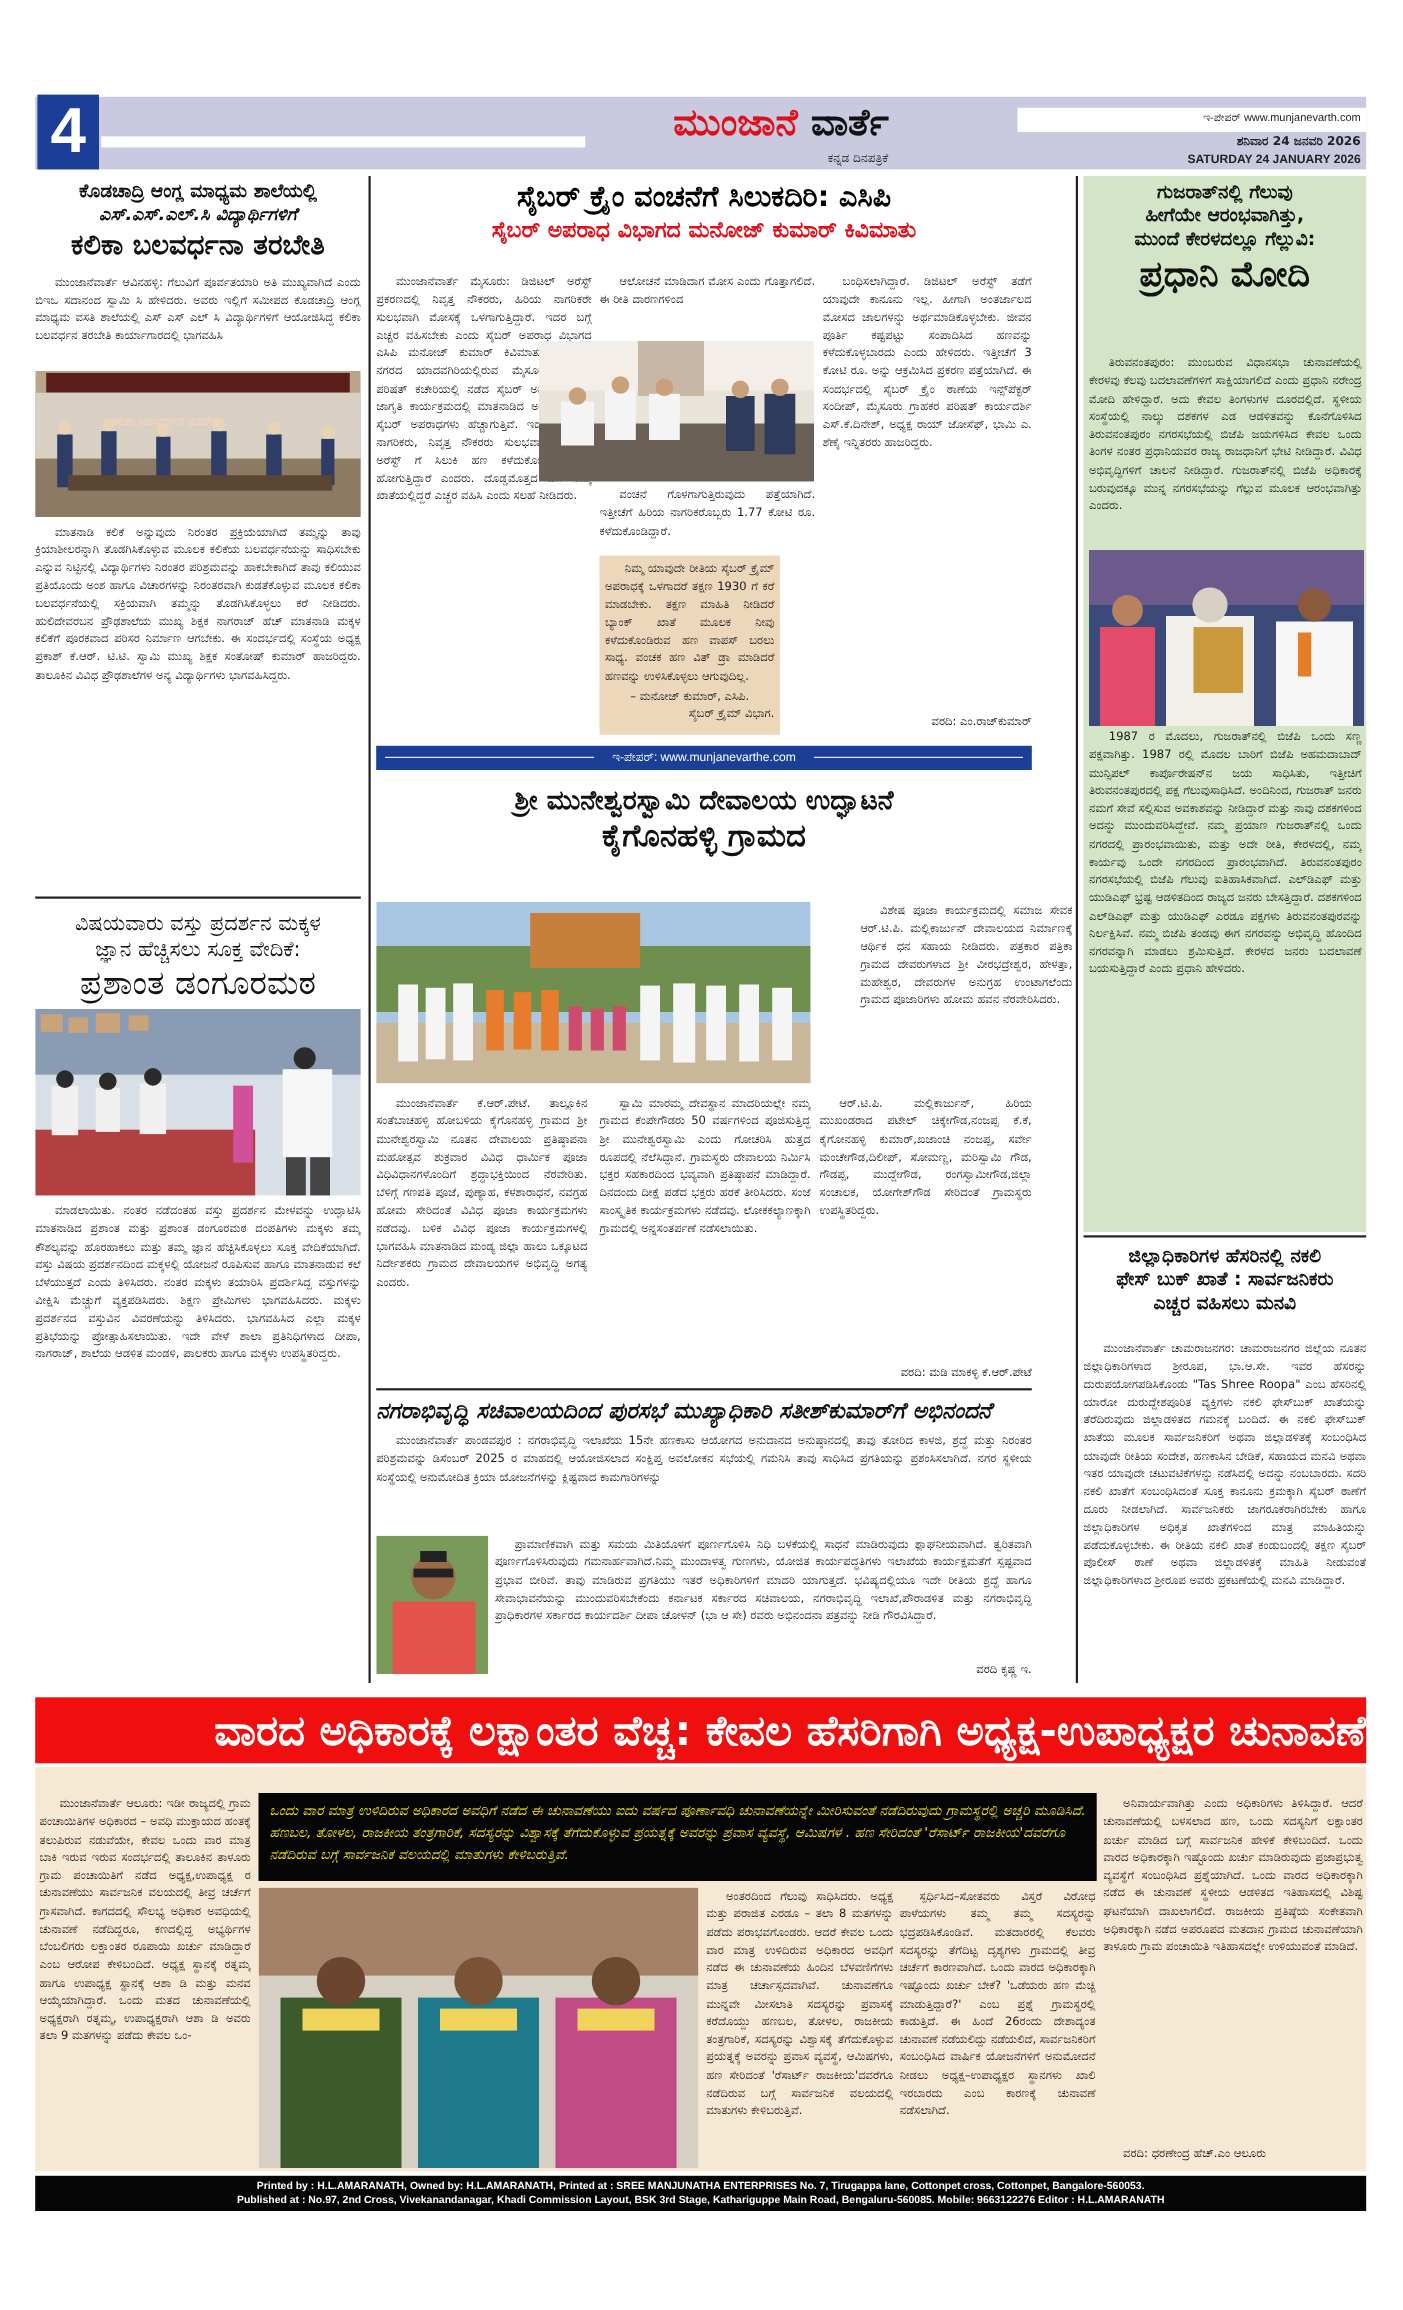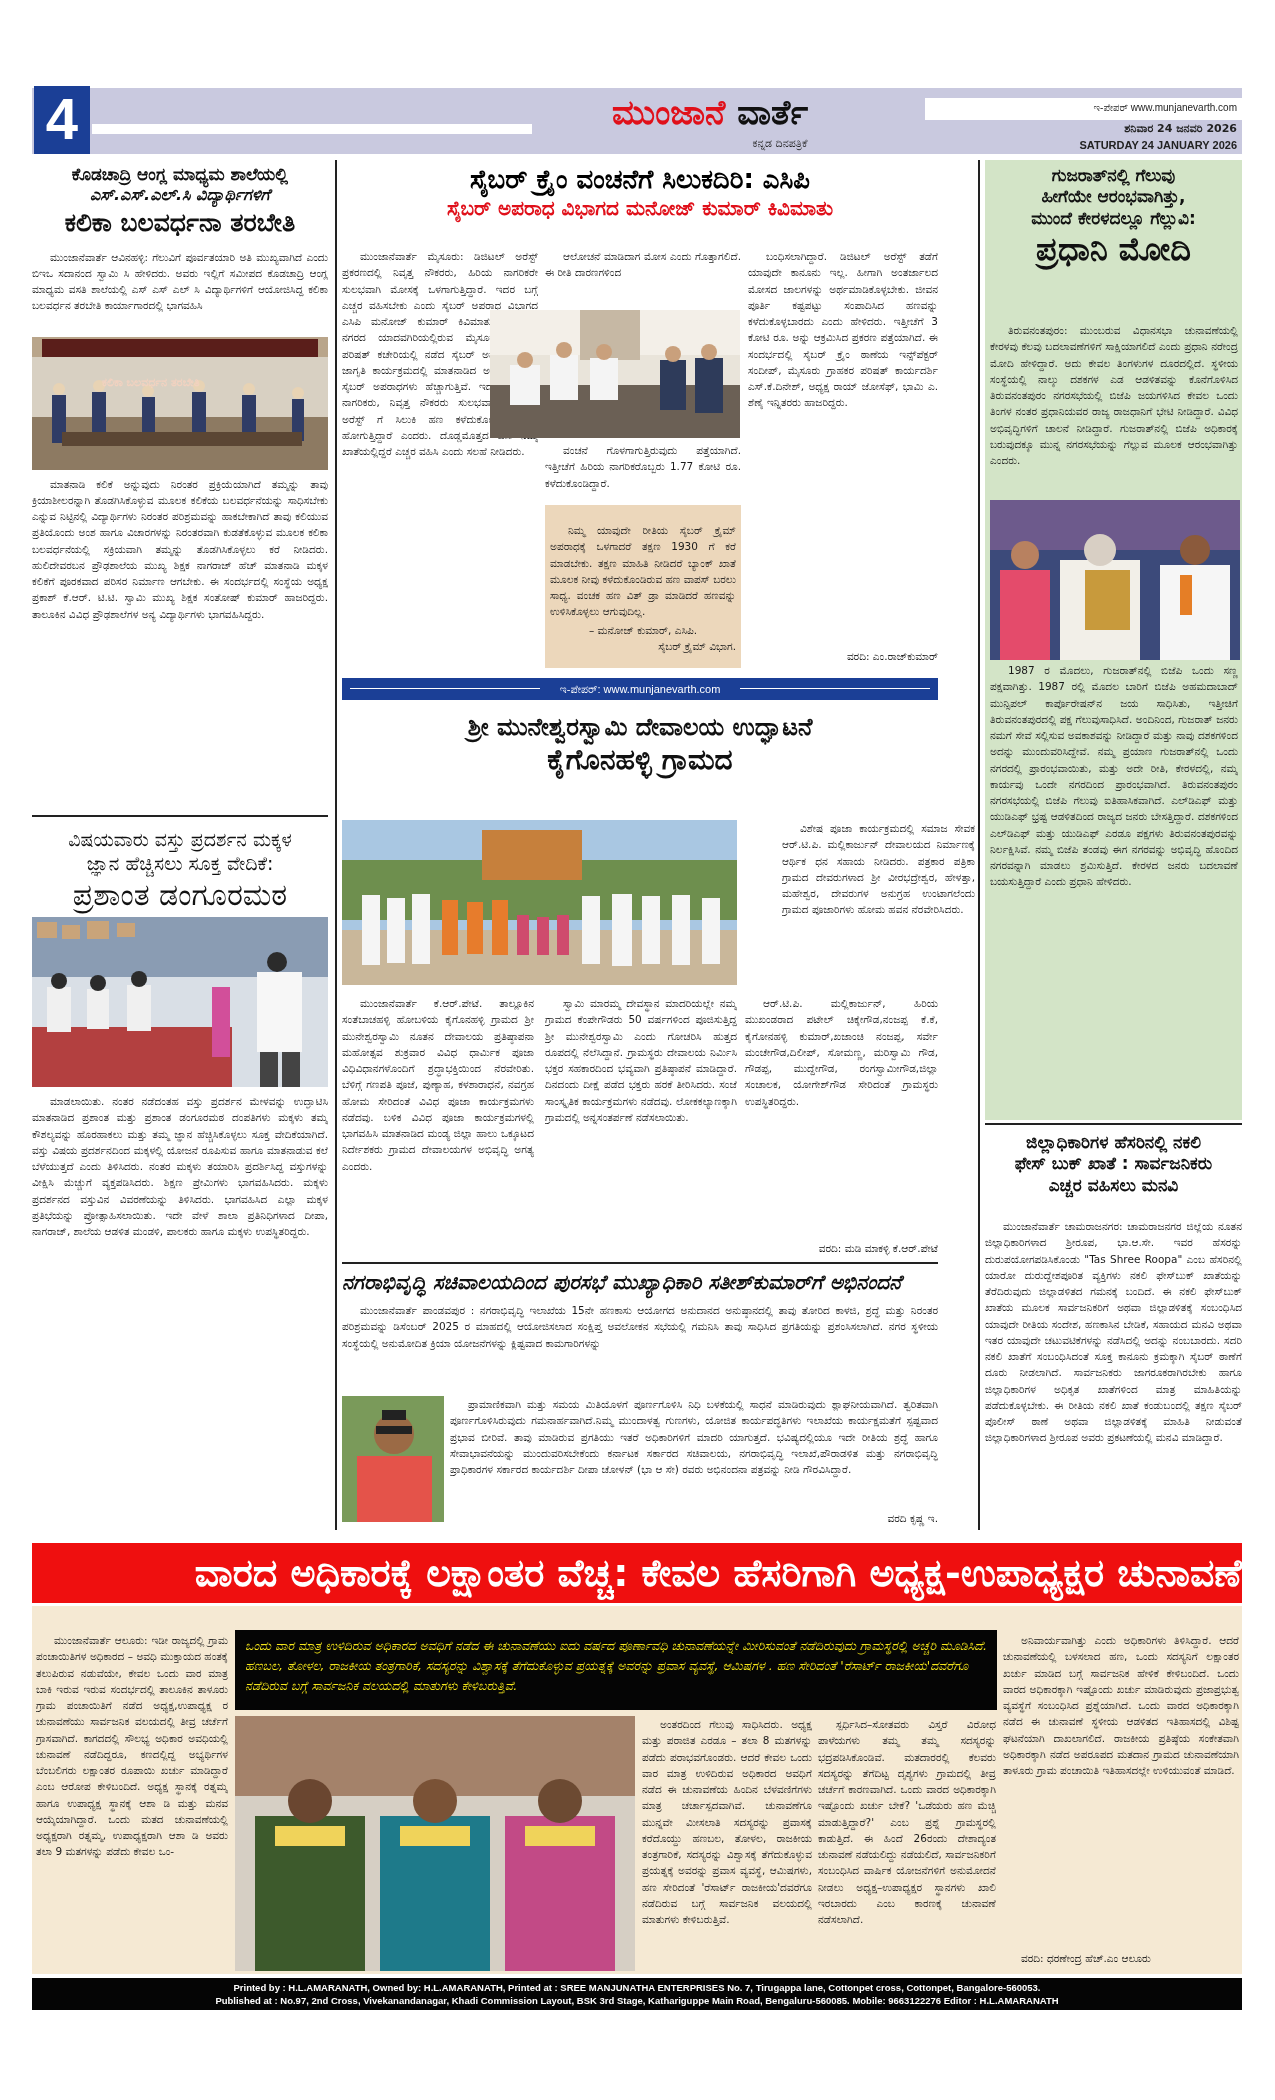--- a/index.html
+++ b/index.html
@@ -163,31 +163,31 @@
         <circle cx="74" cy="40" r="8"></circle>
         <circle cx="114" cy="42" r="8"></circle>
         <circle cx="183" cy="44" r="8"></circle>
         <circle cx="219" cy="42" r="8"></circle>
       </g>
   </svg>
 </div>
 <div class="abs body-text" style="left:545px; top:442px; width:196px; height:60px; overflow:hidden;">
     <p>ವಂಚನೆ ಗೊಳಗಾಗುತ್ತಿರುವುದು ಪತ್ತೆಯಾಗಿದೆ. ಇತ್ತೀಚೆಗೆ ಹಿರಿಯ ನಾಗರಿಕರೊಬ್ಬರು 1.77 ಕೋಟಿ ರೂ. ಕಳೆದುಕೊಂಡಿದ್ದಾರೆ.</p>
   </div>
-<div class="abs quote-box body-text" style="left:545px; top:505px; width:196px; height:163px; padding:17px 5px; overflow:hidden;">
+<div class="abs quote-box body-text" style="left:545px; top:505px; width:164px; height:163px; padding:4px 5px; overflow:hidden;">
   <p>ನಿಮ್ಮ ಯಾವುದೇ ರೀತಿಯ ಸೈಬರ್ ಕ್ರೈಮ್ ಅಪರಾಧಕ್ಕೆ ಒಳಗಾದರೆ ತಕ್ಷಣ 1930 ಗೆ ಕರೆ ಮಾಡಬೇಕು. ತಕ್ಷಣ ಮಾಹಿತಿ ನೀಡಿದರೆ ಬ್ಯಾಂಕ್ ಖಾತೆ ಮೂಲಕ ನೀವು ಕಳೆದುಕೊಂಡಿರುವ ಹಣ ವಾಪಸ್ ಬರಲು ಸಾಧ್ಯ. ವಂಚಕ ಹಣ ವಿತ್ ಡ್ರಾ ಮಾಡಿದರೆ ಹಣವನ್ನು ಉಳಿಸಿಕೊಳ್ಳಲು ಆಗುವುದಿಲ್ಲ.</p>
   <div style="text-align:center;">– ಮನೋಜ್ ಕುಮಾರ್, ಎಸಿಪಿ.</div>
   <div style="text-align:right;">ಸೈಬರ್ ಕ್ರೈಮ್ ವಿಭಾಗ.</div>
 </div>
 <div class="abs body-text" style="left:748px; top:248px; width:190px; height:400px; overflow:hidden;">
     <p>ಬಂಧಿಸಲಾಗಿದ್ದಾರೆ. ಡಿಜಿಟಲ್ ಅರೆಸ್ಟ್ ತಡೆಗೆ ಯಾವುದೇ ಕಾನೂನು ಇಲ್ಲ. ಹೀಗಾಗಿ ಅಂತರ್ಜಾಲದ ಮೋಸದ ಜಾಲಗಳನ್ನು ಅರ್ಥಮಾಡಿಕೊಳ್ಳಬೇಕು. ಜೀವನ ಪೂರ್ತಿ ಕಷ್ಟಪಟ್ಟು ಸಂಪಾದಿಸಿದ ಹಣವನ್ನು ಕಳೆದುಕೊಳ್ಳಬಾರದು ಎಂದು ಹೇಳಿದರು. ಇತ್ತೀಚೆಗೆ 3 ಕೋಟಿ ರೂ. ಅನ್ನು ಆಕ್ರಮಿಸಿದ ಪ್ರಕರಣ ಪತ್ತೆಯಾಗಿದೆ. ಈ ಸಂದರ್ಭದಲ್ಲಿ ಸೈಬರ್ ಕ್ರೈಂ ಠಾಣೆಯ ಇನ್ಸ್‌ಪೆಕ್ಟರ್ ಸಂದೀಪ್, ಮೈಸೂರು ಗ್ರಾಹಕರ ಪರಿಷತ್ ಕಾರ್ಯದರ್ಶಿ ಎಸ್.ಕೆ.ದಿನೇಶ್, ಅಧ್ಯಕ್ಷ ರಾಯ್ ಜೋಸೆಫ್, ಭಾಮಿ ಎ. ಶೆಣೈ ಇನ್ನಿತರರು ಹಾಜರಿದ್ದರು.</p>
   </div>
 <div class="abs byline" style="left:748px; top:650px; width:190px;">ವರದಿ: ಎಂ.ರಾಜ್‌ಕುಮಾರ್</div>
 
-<div class="abs eurl-bar"><span>ಇ-ಪೇಪರ್: www.munjanevarth.com</span></div>
+<div class="abs eurl-bar"><span>ಇ-ಪೇಪರ್: www.munjanevarthe.com</span></div>
 
 <div class="abs col-mid" style="top:712px;">
   <div class="headline" style="font-size:24px;">ಶ್ರೀ ಮುನೇಶ್ವರಸ್ವಾಮಿ ದೇವಾಲಯ ಉದ್ಘಾಟನೆ</div>
   <div class="headline" style="font-size:28px;">ಕೈಗೊನಹಳ್ಳಿ ಗ್ರಾಮದ</div>
 </div>
 <div class="abs photo" style="left:342px; top:820px; width:395px; height:165px;">
   <svg viewBox="0 0 395 165" preserveAspectRatio="none">
     <rect width="395" height="165" fill="#a9c7e2"></rect>
     <rect x="0" y="40" width="395" height="60" fill="#6e8f4e"></rect>
     <rect x="140" y="10" width="100" height="50" fill="#c6803c"></rect>

